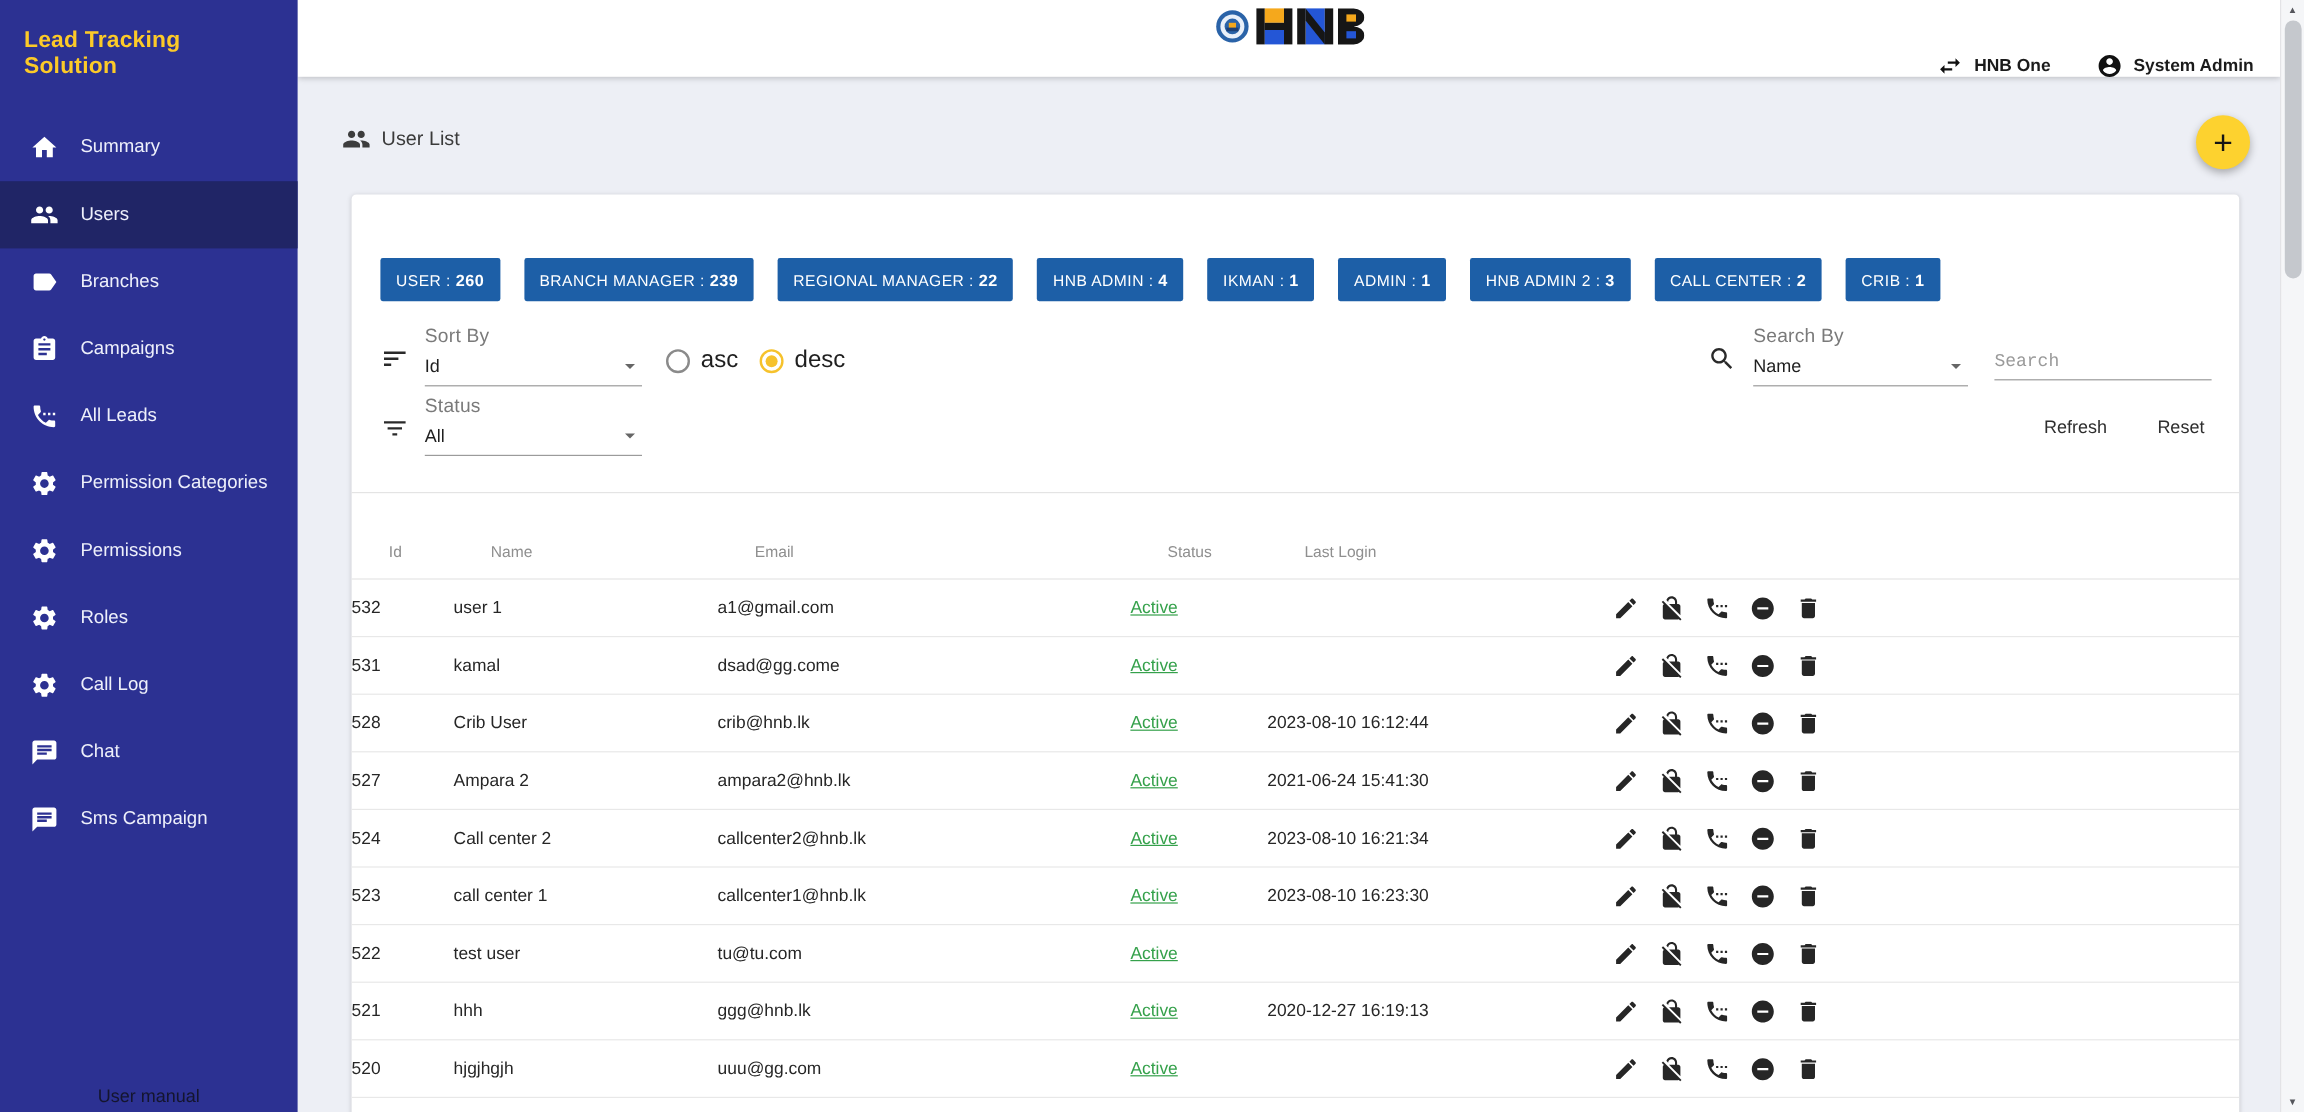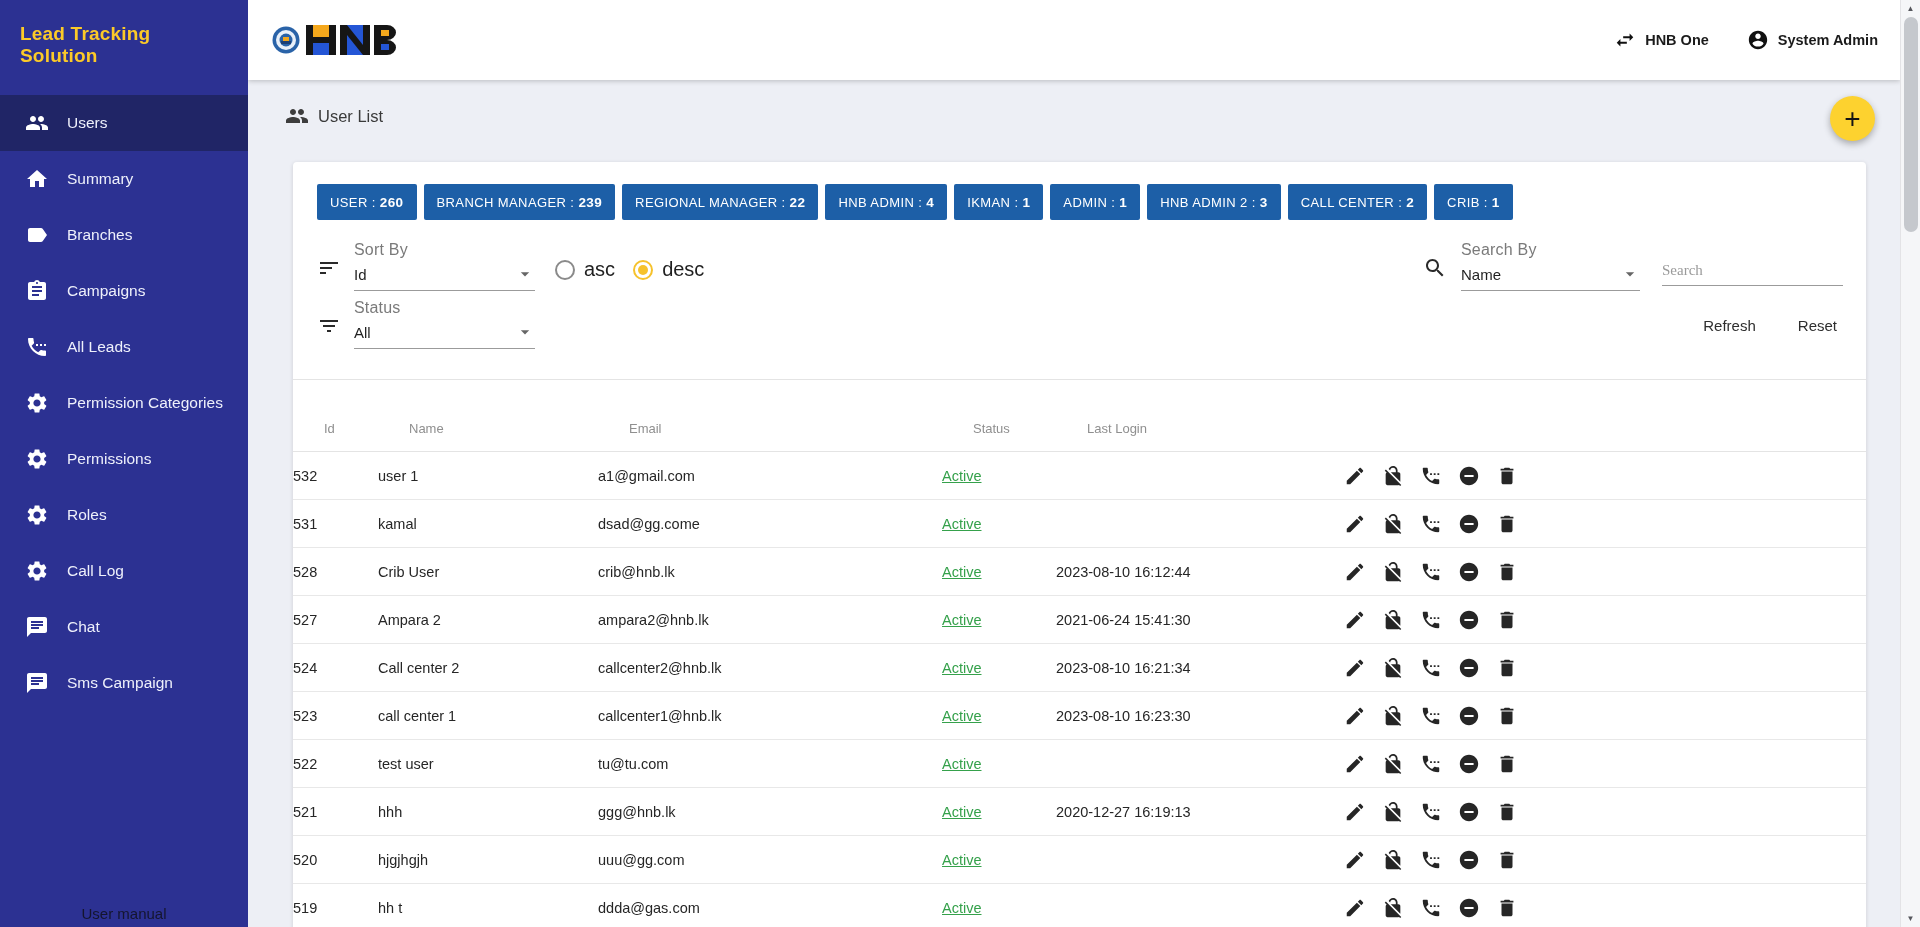--- a/index.html
+++ b/index.html
@@ -15,42 +15,42 @@
     color:#eef0fb; cursor:pointer; font-size:15.5px; }
   .nav-item.active { background:#202566; }
   .nav-item .i { width:24px; height:24px; margin-right:18px; color:#ffffff; flex:none; }
   .user-manual { position:absolute; bottom:5px; width:100%; text-align:center;
     color:#14152e; font-size:15px; cursor:pointer; }
 
   .i { display:inline-block; }
   .i svg { width:100%; height:100%; display:block; }
 
   
-  .topbar { position:absolute; left:248px; top:0; right:20px; height:80px; background:#fff;
-    box-shadow:0 1px 5px rgba(0,0,0,.22); display:flex; align-items:center; padding:0 22px; z-index:20; }
+  .topbar { position:absolute; left:248px; top:0; right:20px; height:64px; background:#fff;
+    box-shadow:0 1px 5px rgba(0,0,0,.22); display:flex; align-items:center; padding:0 22px; z-index:20;flex-direction:column; }
   .brand { display:flex; align-items:center; cursor:pointer; }
   .topbar-right { margin-left:auto; display:flex; align-items:center; gap:38px;
     font-size:14.5px; font-weight:700; color:#1b1b1b; }
   .tb-item { display:flex; align-items:center; gap:9px; cursor:pointer; }
   .tb-item .i { width:22px; height:22px; color:#111; }
 
   
   .content { position:absolute; left:248px; top:64px; right:20px; bottom:0; }
   .page-head { position:absolute; top:40px; left:37px; display:flex; align-items:center; }
   .page-head .i { width:24px; height:24px; color:#3d3d3d; margin-right:9px; }
   .page-title { font-size:16.5px; color:#3a3a3a; }
   .fab { position:absolute; right:25px; top:32px; width:45px; height:45px; border-radius:50%;
     background:#fdd22f; box-shadow:0 3px 7px rgba(0,0,0,.3); display:flex; align-items:center;
     justify-content:center; font-size:28px; font-weight:400; color:#141414; cursor:pointer; line-height:1; }
 
   .card { position:absolute; left:45px; right:34px; top:98px; bottom:-30px; background:#fff;
     border-radius:4px; box-shadow:0 1px 4px rgba(0,0,0,.14); }
 
   
-  .chips { display:flex; gap:7px; padding:22px 24px 0; }
+  .chips { display:flex; gap:20px; padding:22px 24px 0;margin-top:31px; }
   .chip { background:#1d5fa7; color:#fff; font-size:13px; letter-spacing:.4px;
     padding:11px 13px 10px; border-radius:2px; white-space:nowrap; font-weight:500; cursor:pointer; }
   .chip b { font-weight:700; font-size:13.5px; }
 
   
   .frow { display:flex; align-items:flex-start; padding:0 23px 0 24px; }
   .frow1 { margin-top:21px; }
   .frow2 { margin-top:8px; }
   .ficon { width:24px; height:24px; color:#2a2a2a; margin-top:15px; flex:none; }
   .select { margin-left:13px; width:181px; cursor:pointer; }
@@ -62,21 +62,21 @@
   .radio { width:20px; height:20px; border-radius:50%; border:2px solid #8a8a8a;
     position:relative; cursor:pointer; flex:none; }
   .radio.on { border-color:#f6c22c; }
   .radio.on::after { content:""; position:absolute; inset:3px; background:#f6c22c; border-radius:50%; }
   .radio-label { font-size:20px; color:#1f1f1f; margin:0 18px 0 9px; }
   .frow1-right { margin-left:auto; display:flex; align-items:flex-start; }
   .search-ficon { width:24px; height:24px; color:#2a2a2a; margin-top:15px; flex:none; }
   .select.searchby { width:179px; }
   .search-input { margin-left:22px; margin-top:16px; width:181px; border:none; outline:none;
     border-bottom:1px solid #9b9b9b; font-size:15px; padding:5px 0 6px; color:#7f1d1d; background:transparent;
-    font-family:Liberation Serif, serif; }
+    font-family:Liberation Mono, monospace; }
   .search-input::placeholder { color:#9a9a9a; }
   .frow2-right { margin-left:auto; display:flex; gap:30px; margin-top:10px; }
   .text-btn { font-size:15px; font-weight:500; color:#2e2e2e; padding:8px 6px; cursor:pointer;
     border-radius:3px; background:transparent; border:none; font-family:"Liberation Sans", sans-serif; }
 
   .card-divider { height:1px; background:#e4e4e4; margin-top:30px; }
 
   
   .thead { display:flex; height:72px; align-items:flex-end; padding:0 0 15px 31px;
     color:#8f8f8f; font-size:13px; border-bottom:1px solid #e4e4e4; }
@@ -99,35 +99,35 @@
   .sb-btn.down { position:absolute; bottom:0; }
   .sb-thumb { position:absolute; top:17px; left:3px; right:2px; height:215px;
     background:#c5c8cd; border-radius:7px; cursor:pointer; }
 </style>
 </head>
 <body>
 
 <aside class="sidebar">
   <div class="app-title">Lead Tracking Solution</div>
   <nav class="nav">
+      <div class="nav-item">
+        <span class="i">
+          <svg viewBox="0 0 24 24">
+            <path fill="currentColor" d="M10 20v-6h4v6h5v-8h3L12 3 2 12h3v8z"></path>
+          </svg>
+        </span>
+        <span>Summary</span>
+      </div>
       <div class="nav-item active">
         <span class="i">
           <svg viewBox="0 0 24 24">
             <path fill="currentColor" d="M16 11c1.66 0 2.99-1.34 2.99-3S17.66 5 16 5c-1.66 0-3 1.34-3 3s1.34 3 3 3zm-8 0c1.66 0 2.99-1.34 2.99-3S9.66 5 8 5C6.34 5 5 6.34 5 8s1.34 3 3 3zm0 2c-2.33 0-7 1.17-7 3.5V19h14v-2.5c0-2.33-4.67-3.5-7-3.5zm8 0c-.29 0-.62.02-.97.05 1.16.84 1.97 1.97 1.97 3.45V19h6v-2.5c0-2.33-4.67-3.5-7-3.5z"></path>
           </svg>
         </span>
         <span>Users</span>
-      </div>
-      <div class="nav-item">
-        <span class="i">
-          <svg viewBox="0 0 24 24">
-            <path fill="currentColor" d="M10 20v-6h4v6h5v-8h3L12 3 2 12h3v8z"></path>
-          </svg>
-        </span>
-        <span>Summary</span>
       </div>
       <div class="nav-item">
         <span class="i">
           <svg viewBox="0 0 24 24">
             <path fill="currentColor" d="M17.63 5.84C17.27 5.33 16.67 5 16 5L5 5.01C3.9 5.01 3 5.9 3 7v10c0 1.1.9 1.99 2 1.99L16 19c.67 0 1.27-.33 1.63-.84L22 12l-4.37-6.16z"></path>
           </svg>
         </span>
         <span>Branches</span>
       </div>
       <div class="nav-item">

